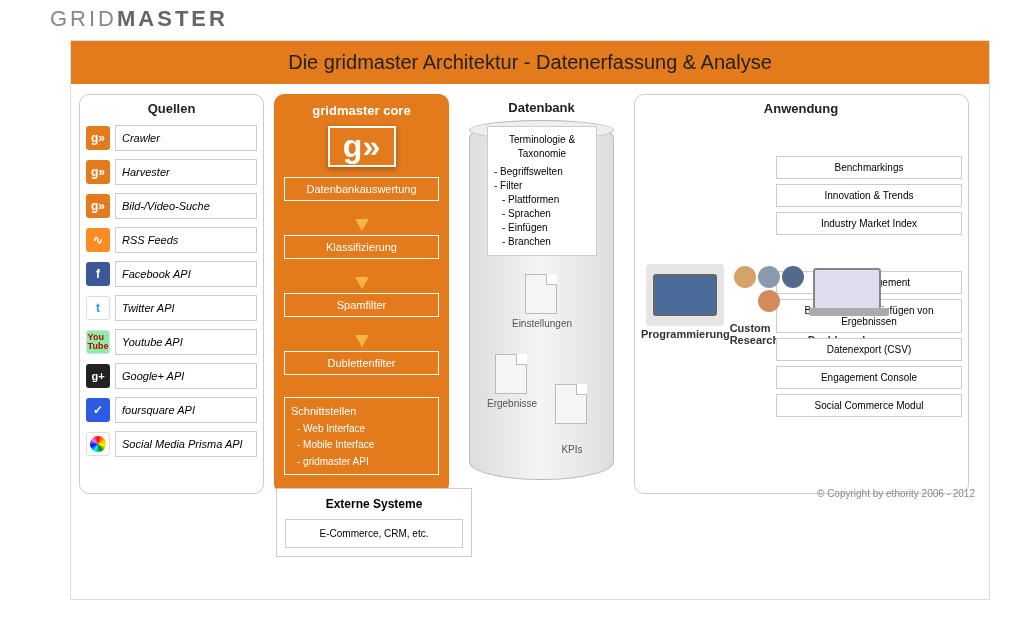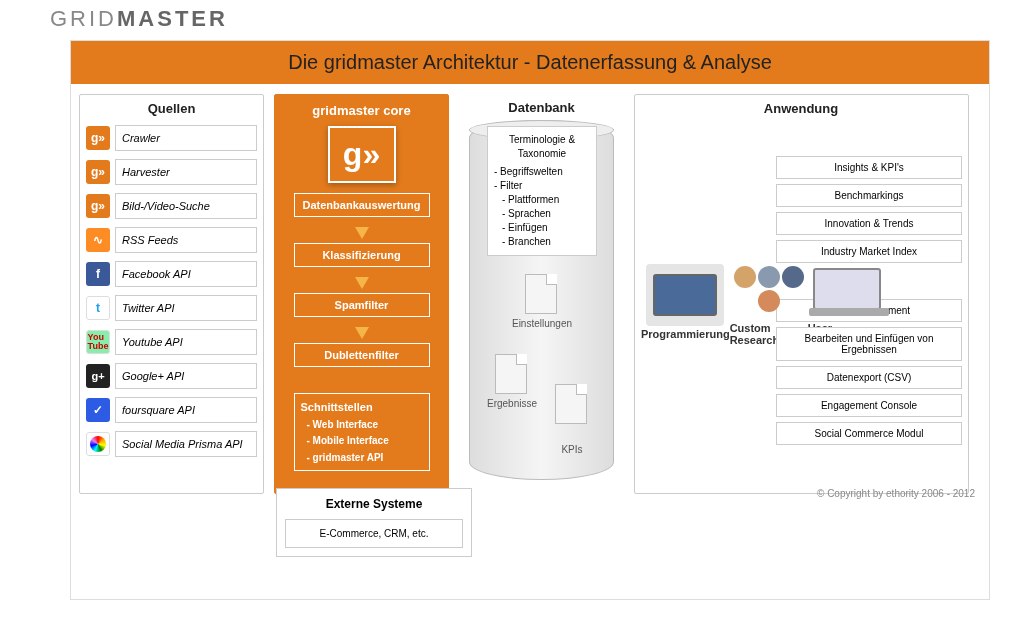--- a/index.html
+++ b/index.html
@@ -2,40 +2,40 @@
 <html><head>
 <meta charset="utf-8">
 <style>
 * { box-sizing: border-box; margin: 0; padding: 0; }
 body { font-family: Arial, Helvetica, sans-serif; background: #fff; width: 1024px; height: 617px; overflow: hidden; position: relative; }
 .logo { position: absolute; top: 6px; left: 50px; font-size: 22px; letter-spacing: 3px; color: #888; font-weight: 400; }
 .logo .bold { font-weight: 700; color: #666; }
 .container { position: absolute; top: 40px; left: 70px; width: 920px; height: 560px; border: 1px solid #ddd; background: #fff; }
 .title-bar { background: #e37b1d; color: #222; text-align: center; padding: 10px 0; font-size: 20px; }
 .cols { display: flex; padding: 10px 8px 8px 8px; gap: 10px; position: relative; }
-.col { border: 1px solid #ccc; background: #fff; padding: 6px; border-radius: 2px; }
+.col { border: 1px solid #ccc; background: #fff; padding: 6px; border-radius: 10px; }
 .col-header { text-align: center; font-weight: bold; font-size: 13px; margin-bottom: 8px; color: #222; }
 .col1 { width: 185px; height: 400px; }
 .col2 { width: 175px; height: 400px; background: #e37b1d; border: 1px solid #e37b1d; color: #fff; display: flex; flex-direction: column; align-items: center; padding: 8px; }
 .col2 .col-header { color: #fff; font-size: 13px; }
 .col3 { width: 165px; height: 400px; border: none; position: relative; }
 .col4 { width: 335px; height: 400px; display: flex; }
 .source-row { display: flex; align-items: center; margin-bottom: 6px; height: 28px; }
 .source-icon { width: 24px; height: 24px; border-radius: 3px; display: flex; align-items: center; justify-content: center; font-size: 12px; color: #fff; font-weight: bold; margin-right: 5px; flex-shrink: 0; }
 .source-box { flex: 1; border: 1px solid #ccc; height: 26px; display: flex; align-items: center; padding: 0 6px; font-size: 11px; background: #fff; font-style: italic; }
 .icon-g { background: #e37b1d; }
 .icon-rss { background: #fd8c25; }
 .icon-fb { background: #3b5998; }
 .icon-tw { background: #fff; border: 1px solid #ddd; color: #1da1f2; }
 .icon-yt { background: #86efac; border:1px solid #ddd; color:#c00; font-size:9px; line-height:1; }
 .icon-gp { background: #222; color:#fff; font-size:11px;}
 .icon-fs { background: #2d5be3; }
 .icon-pr { background: #fff; border:1px solid #ddd; }
 .g-logo { width: 68px; height: 68px; background: #e37b1d; border: 2px solid #fff; display: flex; align-items: center; justify-content: center; font-size: 32px; font-weight: bold; color: #fff; margin-bottom: 10px; box-shadow: 0 2px 6px rgba(0,0,0,0.3); }
-.core-box { width: 136px; border: 1px solid #fff; padding: 5px 6px; font-size: 11px; color: #fff; margin-bottom: 14px; text-align: center; font-weight: bold; }
+.core-box { width: 155px; border: 1px solid #fff; padding: 5px 6px; font-size: 11px; color: #fff; margin-bottom: 22px; text-align: center; }
 .core-box.tall { text-align: left; line-height: 1.5; }
 .core-sub { font-size: 10px; padding-left: 6px; }
 .ext-box { position: absolute; left: 276px; top: 488px; width: 196px; border: 1px solid #ccc; padding: 8px; background:#fff;}
 .ext-box .eh { text-align: center; font-weight: bold; font-size: 12px; margin-bottom: 8px; }
 .ext-inner { border:1px solid #ccc; padding:8px 6px; font-size:10px; text-align:center;}
 .db-cyl { position: absolute; left: 10px; top: 26px; width: 145px; height: 360px; background: linear-gradient(to right, #ddd, #f5f5f5, #ddd); border-radius: 72px / 18px; border: 1px solid #bbb; }
 .db-cyl::before { content:''; position:absolute; top:-1px; left:-1px; right:-1px; height:18px; background:#eee; border-radius:50%; border:1px solid #bbb;}
 .db-box { position: absolute; border: 1px solid #ccc; background: #fff; font-size: 10px; padding: 6px; line-height: 1.4; }
 .db-label { position: absolute; font-size: 10px; color: #555; text-align: center; width: 70px; }
 .doc-icon { position: absolute; width: 32px; height: 40px; background: #f5f5f5; border: 1px solid #bbb; }
@@ -178,21 +178,20 @@
         </div>
         <div class="anw-entry">
           <div class="anw-img" style="background:none;">
               <div class="laptop"></div>
             </div>
           <div class="anw-label">User Dashboard</div>
         </div>
       </div>
       <div class="anw-right" style="margin-top:20px;">
         <div class="out-gap"></div>
-        <div class="out-box">Insights &amp; KPI's</div>
         <div class="out-box">Benchmarkings</div>
         <div class="out-box">Innovation &amp; Trends</div>
         <div class="out-box">Industry Market Index</div>
         <div class="out-gap"></div>
         <div class="out-box">User Management</div>
         <div class="out-box">Bearbeiten und Einfügen von Ergebnissen</div>
         <div class="out-box">Datenexport (CSV)</div>
         <div class="out-box">Engagement Console</div>
         <div class="out-box">Social Commerce Modul</div>
       </div>

